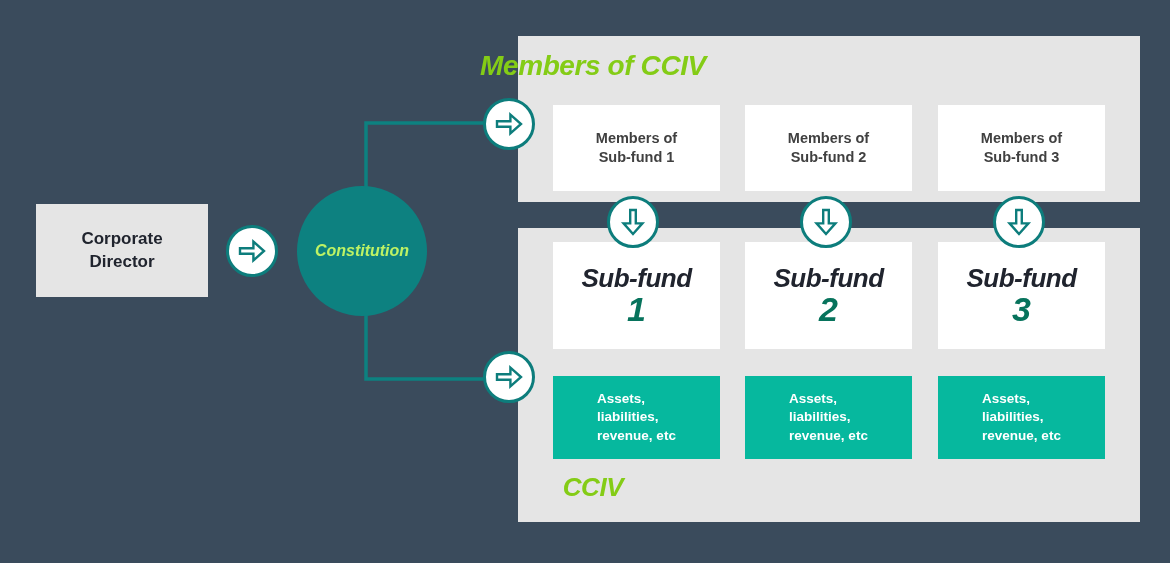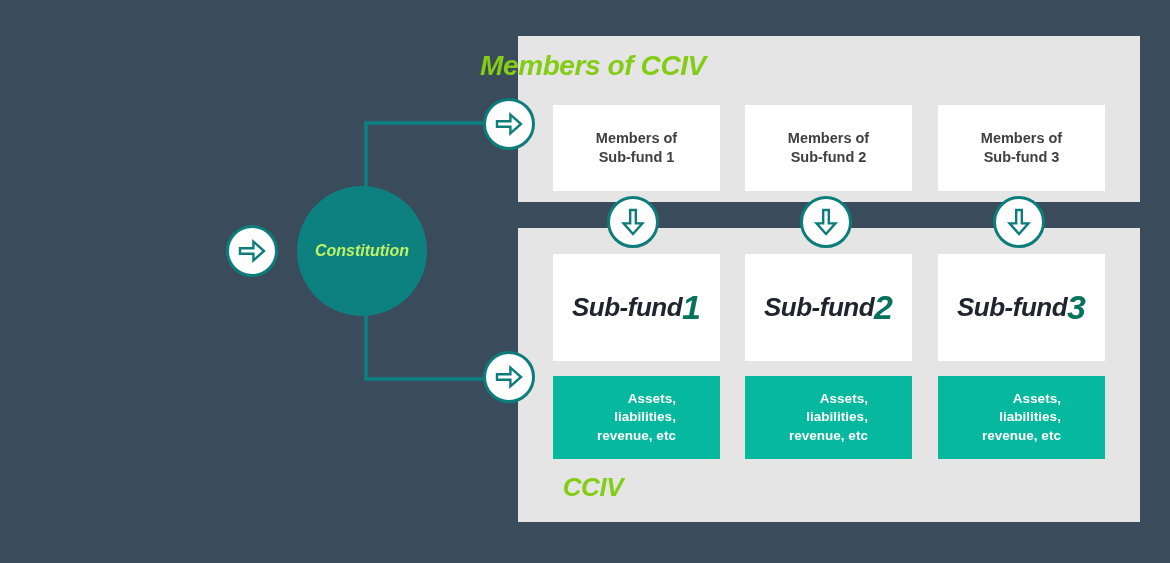--- a/index.html
+++ b/index.html
@@ -74,25 +74,26 @@
     font-weight: bold;
     color: #404040;
     line-height: 1.33;
     text-align: center;
     white-space: pre-line;
   }
 
   
   .subfund-card {
     position: absolute;
-    top: 254px;
+    top: 242px;
     width: 167px;
     height: 107px;
     background: #ffffff;
     display: flex;
+    flex-direction: column;
     align-items: center;
     justify-content: center;
   }
   .subfund-card .sf-label {
     font-size: 26px;
     font-weight: bold;
     font-style: italic;
     color: #20242e;
     letter-spacing: -0.5px;
     line-height: 1.08;
@@ -114,21 +115,21 @@
     background: #06b89e;
     display: flex;
     align-items: center;
     justify-content: center;
   }
   .assets-box .assets-text {
     font-size: 13.5px;
     font-weight: bold;
     color: #ffffff;
     line-height: 1.38;
-    text-align: right;
+    text-align: left;
     white-space: pre-line;
   }
 
   
   .col1 { left: 553px; }
   .col2 { left: 745px; }
   .col3 { left: 938px; }
 
   
   #corporate-director {
@@ -207,20 +208,24 @@
 </style>
 </head>
 <body>
 
 <div id="stage">
 
   <svg id="connector" viewBox="0 0 155 272" width="155" height="272" aria-hidden="true">
     <path d="M 148 8 L 6 8 L 6 264 L 148 264" fill="none" stroke="#0d8180" stroke-width="3.5"></path>
   </svg>
 
+  <div id="corporate-director">
+    <div class="cd-text">Corporate
+Director</div>
+  </div>
 
   <div class="arrow-circle" id="arrow-cd">
     <svg width="30" height="30" viewBox="0 0 30 30" aria-hidden="true">
       <path d="M 3 12.2 L 16.4 12.2 L 16.4 5.6 L 27 15 L 16.4 24.4 L 16.4 17.8 L 3 17.8 Z" fill="none" stroke="#0d7d7c" stroke-width="2.4" stroke-linejoin="miter"></path>
     </svg>
   </div>
 
   <div id="constitution-circle">
     <div class="circle-text">Constitution</div>
   </div>

